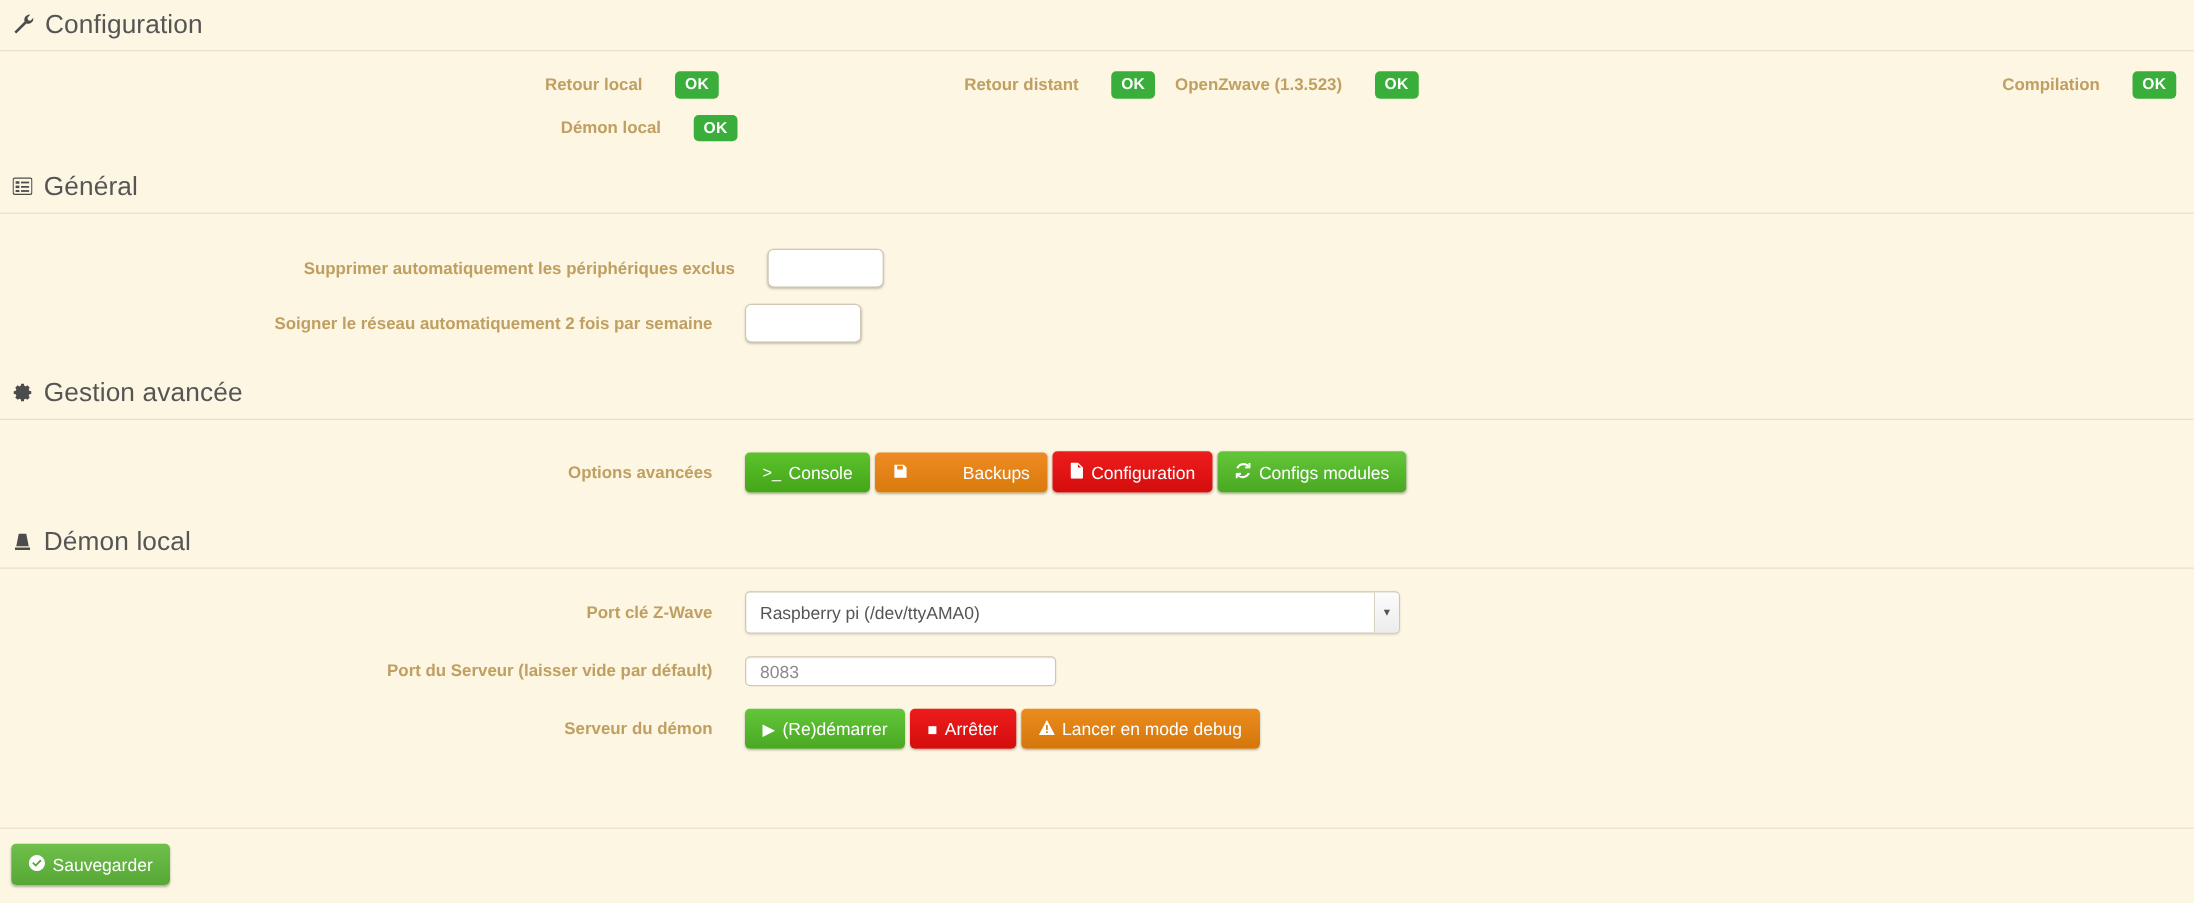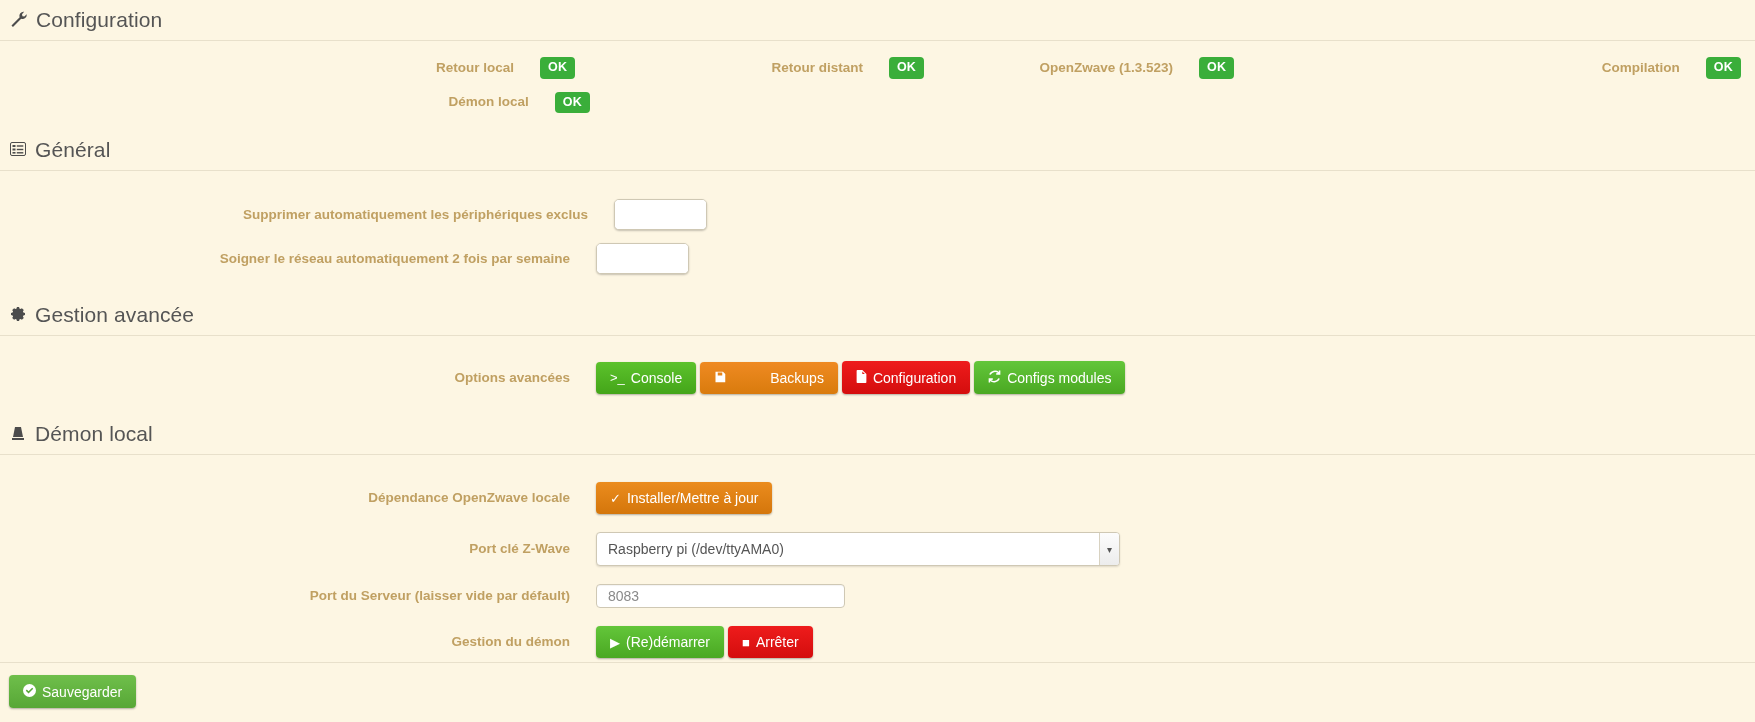--- a/index.html
+++ b/index.html
@@ -199,21 +199,21 @@
 
   <div class="status-grid">
     <div class="status-cell" style="width:590px; justify-content:flex-end;">
       <span class="ctl-label">Retour local</span>
       <span class="badge-ok">OK</span>
     </div>
     <div class="status-cell" style="width:321px; justify-content:flex-end;margin-left:36px;">
       <span class="ctl-label">Retour distant</span>
       <span class="badge-ok">OK</span>
     </div>
-    <div class="status-cell" style="width:420px; justify-content:center;">
+    <div class="status-cell" style="width:420px; justify-content:flex-start;">
       <span class="ctl-label">OpenZwave (1.3.523)</span>
       <span class="badge-ok">OK</span>
     </div>
     <div class="status-cell" style="width:432px; justify-content:flex-end; padding-right:14px;">
       <span class="ctl-label">Compilation</span>
       <span class="badge-ok">OK</span>
     </div>
   </div>
 
   <div class="status-grid" style="padding-top:13px;">
@@ -304,57 +304,56 @@
 
   <div class="legend" style="margin-top:24px;">
     <span class="lic">
       <svg width="16" height="16" viewBox="0 0 16 16">
           <path fill="#4c4c4c" d="M5 2h6l2 10H3L5 2zM2 13h12v2H2v-2z"></path>
         </svg>
     </span>
     <span>Démon local</span>
   </div>
 
-  <div class="form-row" style="margin-top:27px;">
-    <div class="ctl-label" style="width:596px;">Dépendance OpenZwave locale</div>
-    <div class="ctl-body">
-      <button class="btn btn-darkorange">
-        <span class="bic">✓</span>
-        <span>Installer/Mettre à jour</span>
-      </button>
-    </div>
-  </div>
 
   <div class="form-row" style="margin-top:18px;">
     <div class="ctl-label" style="width:596px;">Port clé Z-Wave</div>
     <div class="ctl-body">
       <div class="select-box">
         <span>Raspberry pi (/dev/ttyAMA0)</span>
         <span class="arrow">▾</span>
       </div>
     </div>
   </div>
 
   <div class="form-row" style="margin-top:18px;">
     <div class="ctl-label" style="width:596px;">Port du Serveur (laisser vide par défault)</div>
     <div class="ctl-body">
       <input class="text-input" type="text" placeholder="8083" style="">
     </div>
   </div>
 
   <div class="form-row" style="margin-top:18px;">
-    <div class="ctl-label" style="width:596px;">Gestion du démon</div>
+    <div class="ctl-label" style="width:596px;">Serveur du démon</div>
     <div class="ctl-body btn-group">
       <button class="btn btn-brightgreen">
         <span class="bic">▶</span>
         <span>(Re)démarrer</span>
       </button>
       <button class="btn btn-red">
         <span class="bic">■</span>
         <span>Arrêter</span>
+      </button>
+      <button class="btn btn-darkorange">
+        <span class="bic">
+          <svg width="13" height="12" viewBox="0 0 16 15">
+              <path fill="#fff" d="M8 0l8 15H0L8 0zm-.9 5v5h1.8V5H7.1zm0 6.2v1.8h1.8v-1.8H7.1z"></path>
+            </svg>
+        </span>
+        <span>Lancer en mode debug</span>
       </button>
     </div>
   </div>
 
   <div class="footer-bar">
     <button class="btn btn-savegreen save-btn">
       <span class="bic">
         <svg width="13" height="13" viewBox="0 0 16 16">
             <circle cx="8" cy="8" r="8" fill="#fff"></circle>
             <path fill="#57a736" d="M6.8 11.6L3.4 8.2l1.3-1.3 2.1 2.1 4.5-4.5 1.3 1.3-5.8 5.8z"></path>

